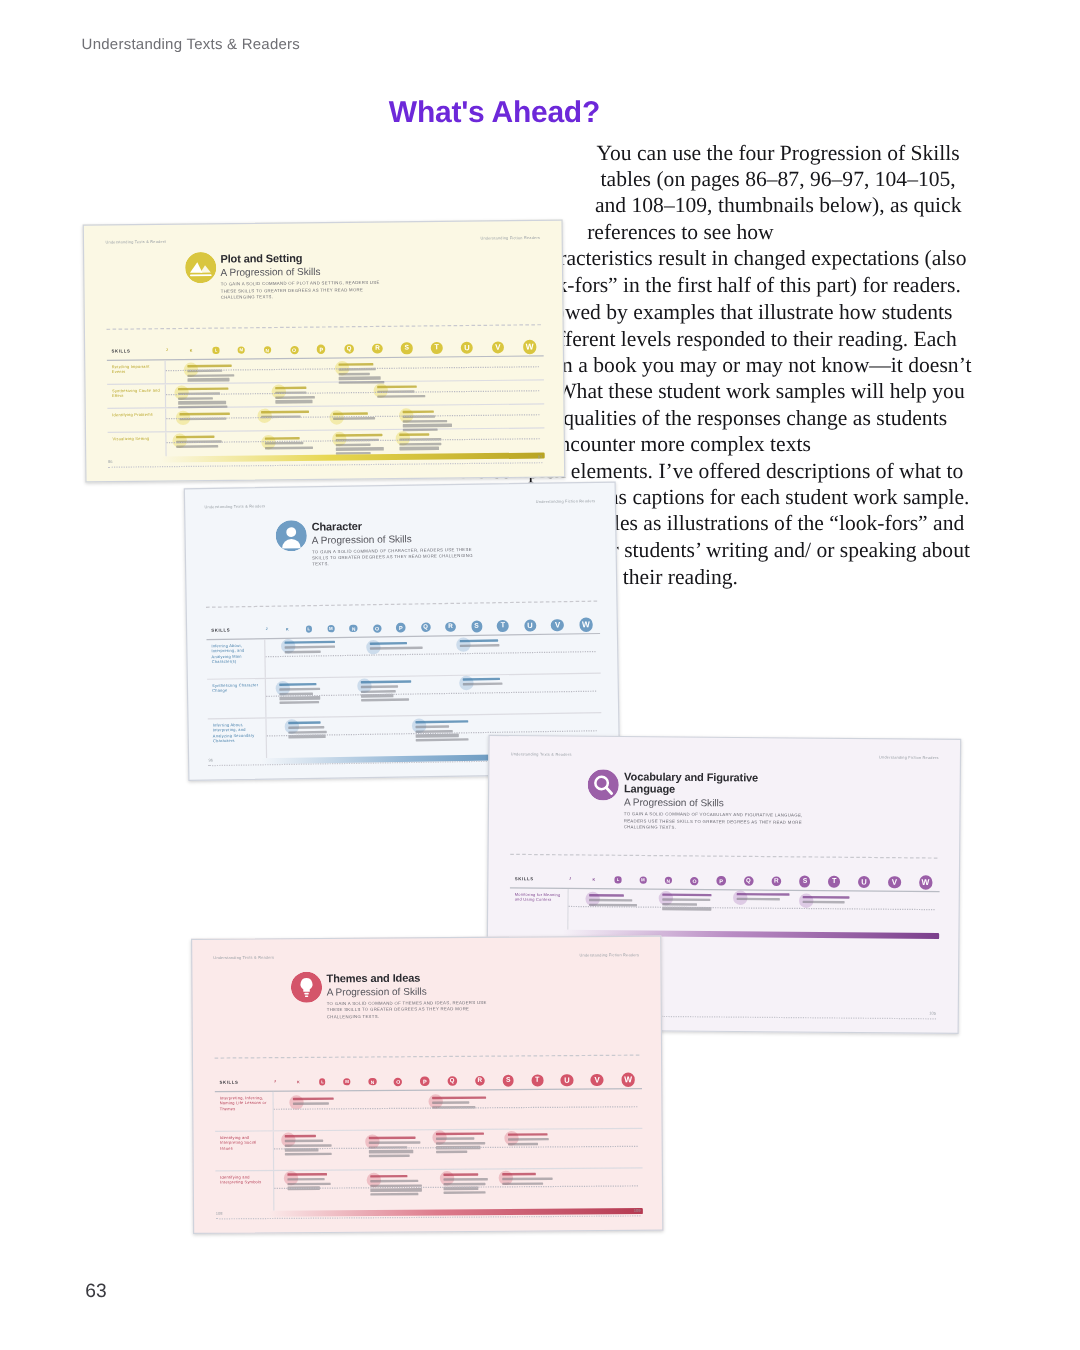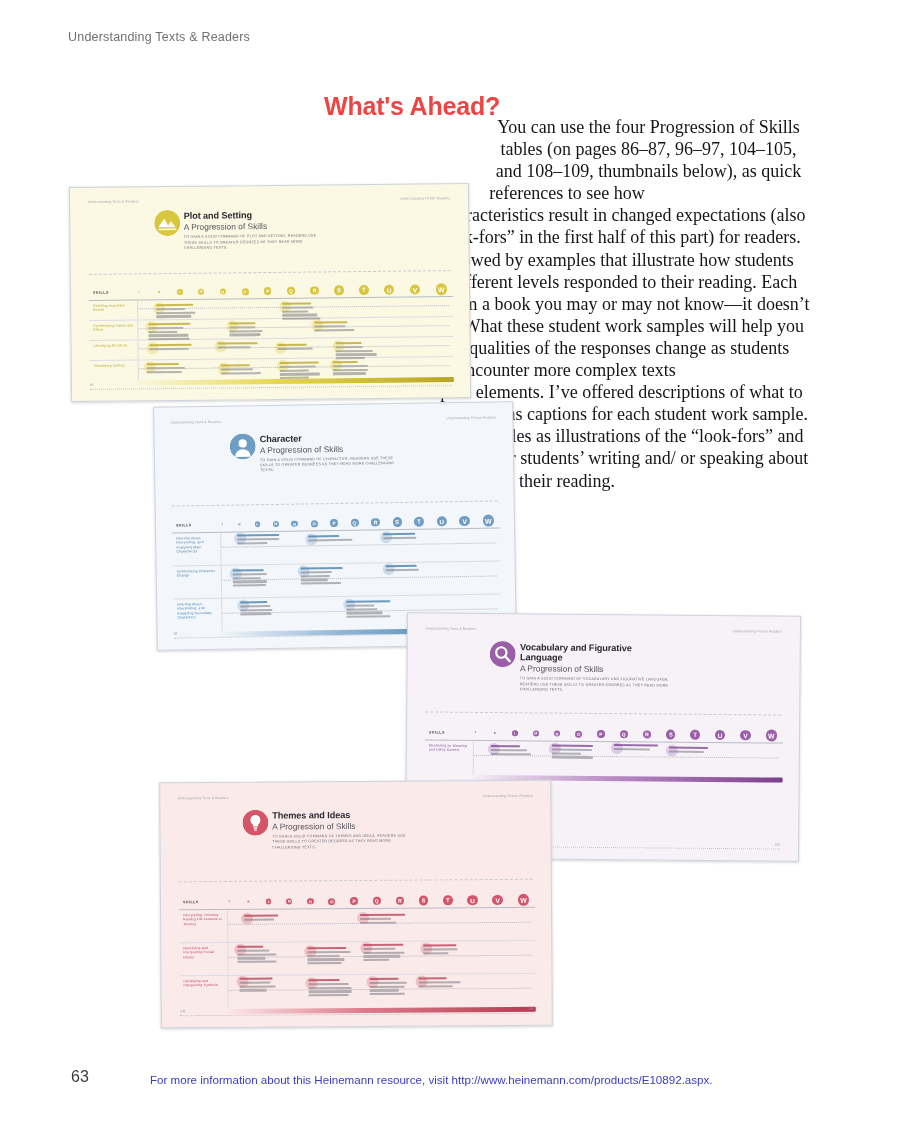--- a/index.html
+++ b/index.html
@@ -14,23 +14,22 @@
   .running-head{
     position:absolute;left:68px;top:30px;
     font-family:"Liberation Sans", sans-serif;
     font-size:12.5px;color:#6f6f74;letter-spacing:.2px;
   }
 
   
   .headline{
     position:absolute;left:324px;top:80px;width:500px;
     font-family:"Liberation Sans", sans-serif;
-    font-weight:bold;font-size:25px;color:#ef4444;
+    font-weight:bold;font-size:25px;color:#6d28d9;
     letter-spacing:-.2px;
-    margin-top:12px;
   }
 
   
   .body-col{
     position:absolute;left:324px;top:116px;width:486px;
     font-size:18px;line-height:22.1px;color:#16161a;
     text-align:center;
   }
   .body-col p{margin:0;}
   
@@ -631,15 +630,14 @@
           </div>
           <div class="t-accent" style="left:62px;width:312px;top:226px;background:linear-gradient(to right, #fbeaea 0%, #dd7b8c 45%, #b53a52 100%);"></div>
           <div class="t-foot" style="top:232px;"></div>
           <div class="t-pg" style="left:18px;top:226px;">108</div>
           <div class="t-pg" style="right:18px;top:226px;">109</div>
         </div>
       </div>
     </div>
 
   <div class="pagenum">63</div>
-  <div class="footlink">For more information about this Heinemann resource, visit http://www.heinemann.com/products/E10892.aspx.</div>
 
 </div>
 
 </body></html>

